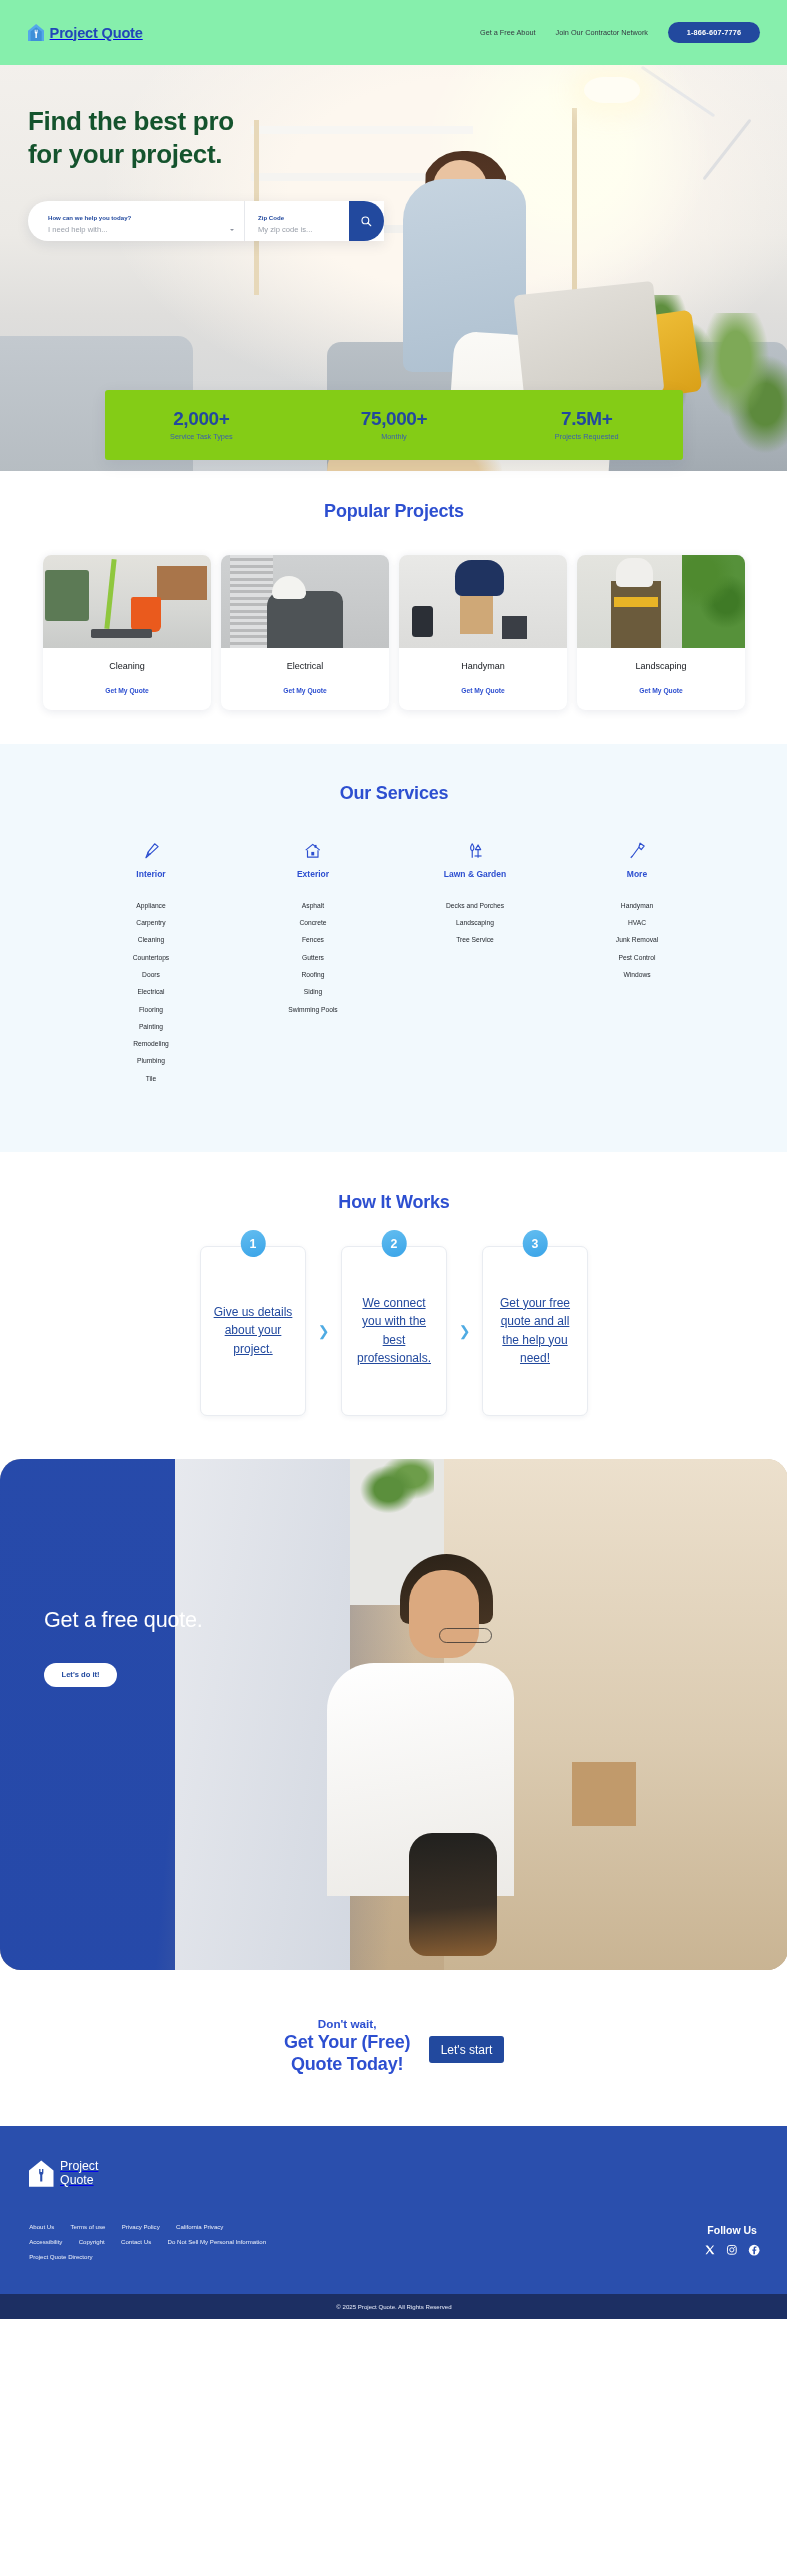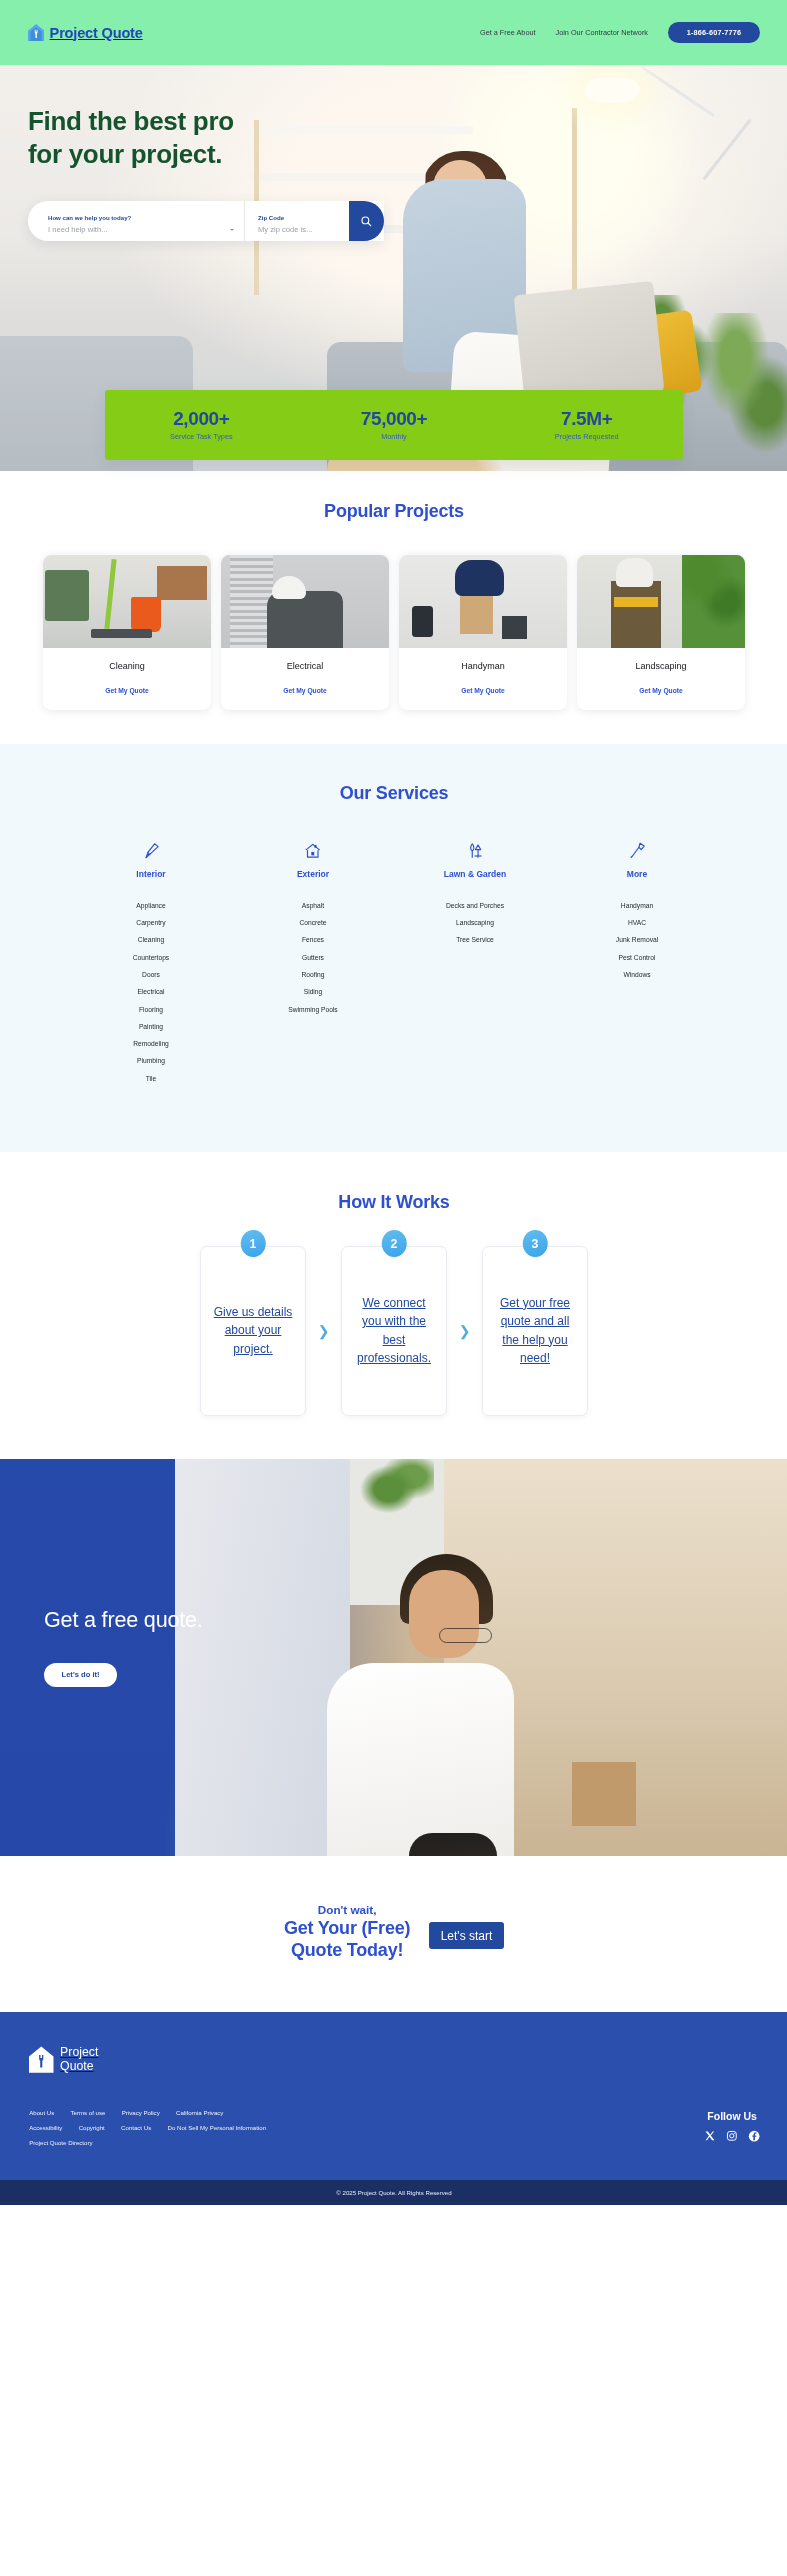--- a/index.html
+++ b/index.html
@@ -320,22 +320,23 @@
     text-align: center;
     color: #4fabe3;
     font-size: 14px;
     line-height: 1;
     font-weight: 300;
   }
 
   
   .cta {
     position: relative;
-    height: 397px;
+    height: 511px;
     overflow: hidden;
+    border-radius: 21px;
   }
   .cta-photo {
     position: absolute; inset: 0;
     background:
       linear-gradient(95deg, rgba(33,70,170,0.97) 0 24%, rgba(38,75,168,0.72) 34%, rgba(60,80,130,0.22) 44%, rgba(0,0,0,0) 52%),
       linear-gradient(180deg,#d9c7ac 0%, #cdb89b 40%, #c1a987 100%);
   }
   .ctp-wall { position:absolute; left:444px; top:0; right:0; bottom:0; background: linear-gradient(180deg,#ece0cd 0%, #dbcbb1 55%, #c9b493 100%); }
   .ctp-cab { position:absolute; left:175px; top:0; width:175px; bottom:0; background: linear-gradient(100deg,#e7e9ee 0%, #d3d8e1 100%); }
   .ctp-shelfbox { position:absolute; left:327px; top:0; width:117px; height:146px; background:#e7e7e4; }

